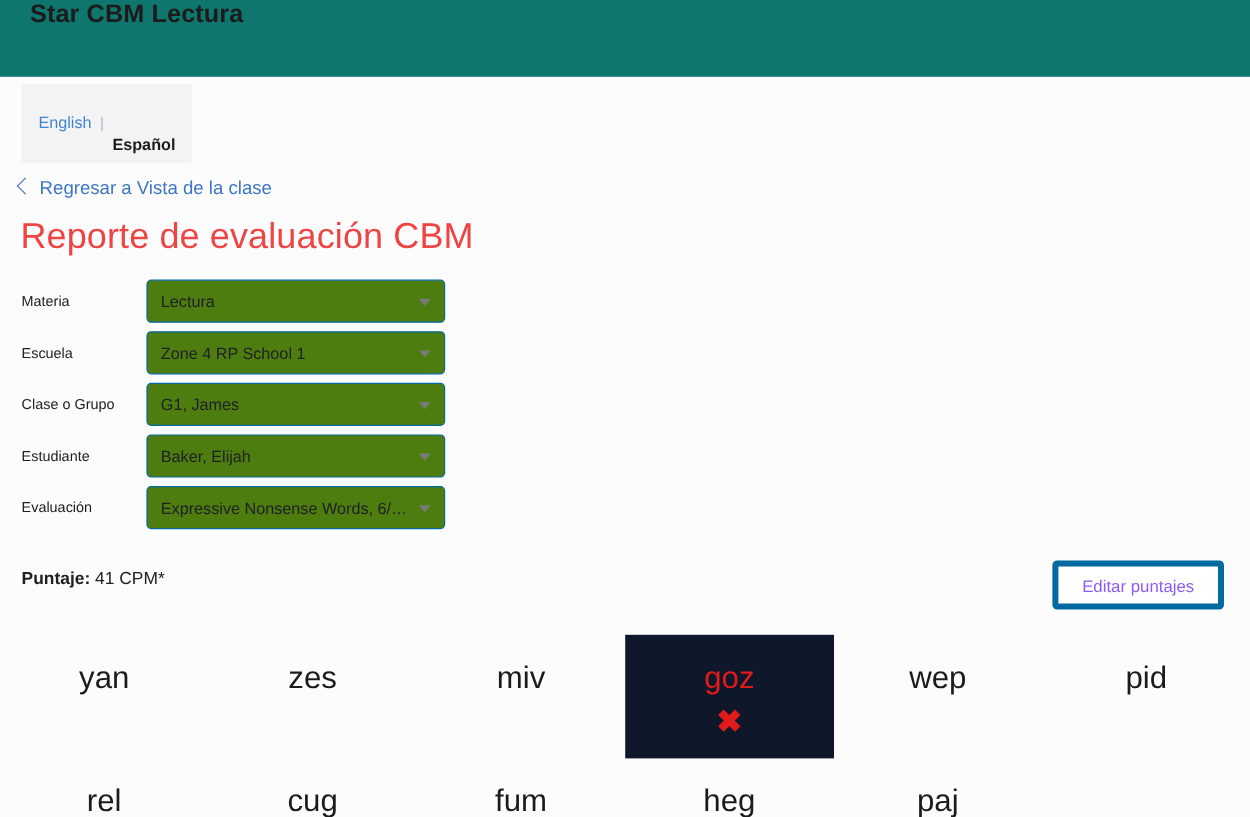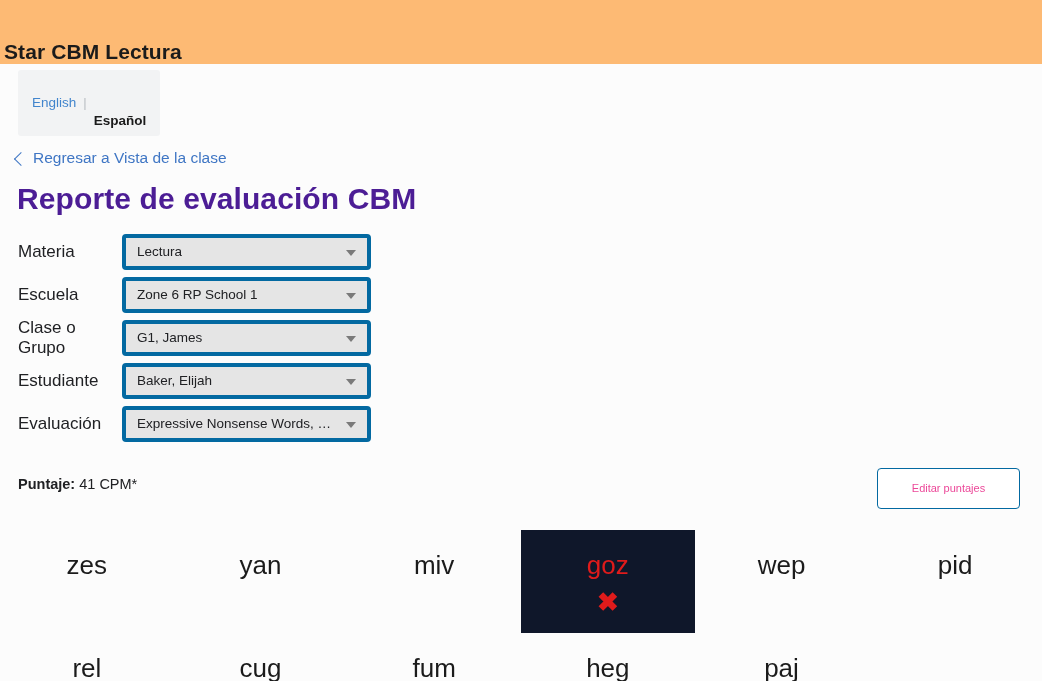--- a/index.html
+++ b/index.html
@@ -12,24 +12,24 @@
     height: 681px;
     background: #fcfcfc;
     font-family: "Liberation Sans", sans-serif;
     color: #202124;
     overflow: hidden;
   }
 
   
   .app-header {
     height: 64px;
-    background: #fdba74;
+    background: #0f766e;
     display: flex;
-    align-items: flex-end;
-    padding: 0 4px;
+    align-items: flex-start;
+    padding: 0 25px;
   }
   .app-title {
     font-size: 21px;
     font-weight: bold;
     color: #1b1b1b;
     letter-spacing: 0.1px;
   }
 
   
   .lang-bar {
@@ -55,71 +55,71 @@
   .lang-es {
     color: #1b1b1b;
     font-weight: bold;
     margin-top: 36px;
   }
 
   
   .back-link {
     margin: 13px 0 0 16px;
     display: inline-flex;
-    align-items: center;
+    align-items: flex-start;
     color: #3f76c4;
     font-size: 15.5px;
     cursor: pointer;
   }
   .chev-left {
     display: inline-block;
     width: 10px;
     height: 10px;
     border-left: 1.6px solid #3f76c4;
     border-bottom: 1.6px solid #3f76c4;
     transform: rotate(45deg);
     margin-right: 7px;
     margin-top: 1px;
   }
 
   
   .page-title {
     margin: 14px 0 0 17px;
     font-size: 30px;
-    font-weight: 700;
-    color: #4c1d95;
+    font-weight: 400;
+    color: #ef4444;
     letter-spacing: 0.1px;
   }
 
   
   .mid-area {
     position: relative;
     margin-top: 18px;
   }
   .form {
     margin-left: 18px;
   }
   .form-row {
     display: flex;
     align-items: center;
     margin-bottom: 7px;
     height: 36px;
   }
   .form-label {
     width: 104px;
-    font-size: 17px;
+    font-size: 12px;
     color: #202124;
     flex: 0 0 auto;
   }
   .select {
     position: relative;
     width: 249px;
     height: 36px;
-    background: #e5e5e5;
-    border: 4px solid #0369a1;
+    background: #4d7c0f;
+    border: 1px solid #0369a1;
     border-radius: 4px;
     display: flex;
     align-items: center;
     padding: 0 30px 0 11px;
     font-size: 13.5px;
     color: #202124;
     cursor: pointer;
     overflow: hidden;
     white-space: nowrap;
   }
@@ -162,24 +162,24 @@
     display: inline-block;
   }
   .score-text b { font-weight: bold; }
   .edit-btn {
     position: absolute;
     right: 22px;
     top: 0;
     width: 143px;
     height: 41px;
     background: #fff;
-    border: 1px solid #0369a1;
+    border: 5px solid #0369a1;
     border-radius: 4px;
-    color: #ec4899;
-    font-size: 11px;
+    color: #8b5cf6;
+    font-size: 14px;
     font-family: "Liberation Sans", sans-serif;
     cursor: pointer;
   }
 
   
   .word-grid {
     margin-top: 12px;
     display: grid;
     grid-template-columns: repeat(6, 1fr);
   }
@@ -244,21 +244,21 @@
       <div class="form-label">Materia</div>
       <div class="select">
         <span class="select-value">Lectura</span>
         <span class="caret"></span>
       </div>
     </div>
 
     <div class="form-row">
       <div class="form-label">Escuela</div>
       <div class="select">
-        <span class="select-value">Zone 6 RP School 1</span>
+        <span class="select-value">Zone 4 RP School 1</span>
         <span class="caret"></span>
       </div>
     </div>
 
     <div class="form-row">
       <div class="form-label">Clase o Grupo</div>
       <div class="select">
         <span class="select-value">G1, James</span>
         <span class="caret"></span>
       </div>
@@ -288,24 +288,24 @@
   <div class="score-text">
     <b>Puntaje:</b>
     <span>41 CPM*</span>
   </div>
   <button class="edit-btn">Editar puntajes</button>
 </div>
 
 
 <div class="word-grid" id="word-grid" style="grid-template-columns: repeat(6, 1fr);">
     <div class="word-cell">
+      <span>yan</span>
+    </div>
+    <div class="word-cell">
       <span>zes</span>
-    </div>
-    <div class="word-cell">
-      <span>yan</span>
     </div>
     <div class="word-cell">
       <span>miv</span>
     </div>
     <div class="word-cell wrong">
       <span>goz</span>
       <span class="word-mark">✖</span>
     </div>
     <div class="word-cell">
       <span>wep</span>

